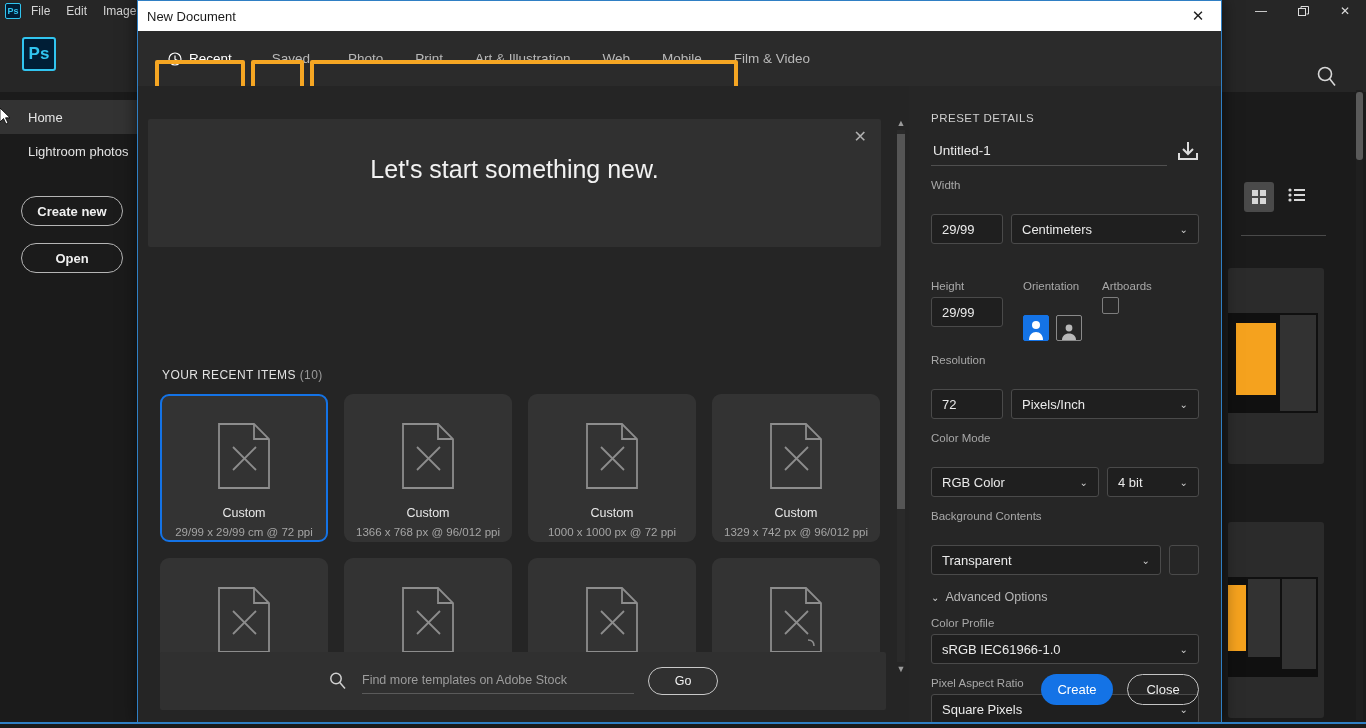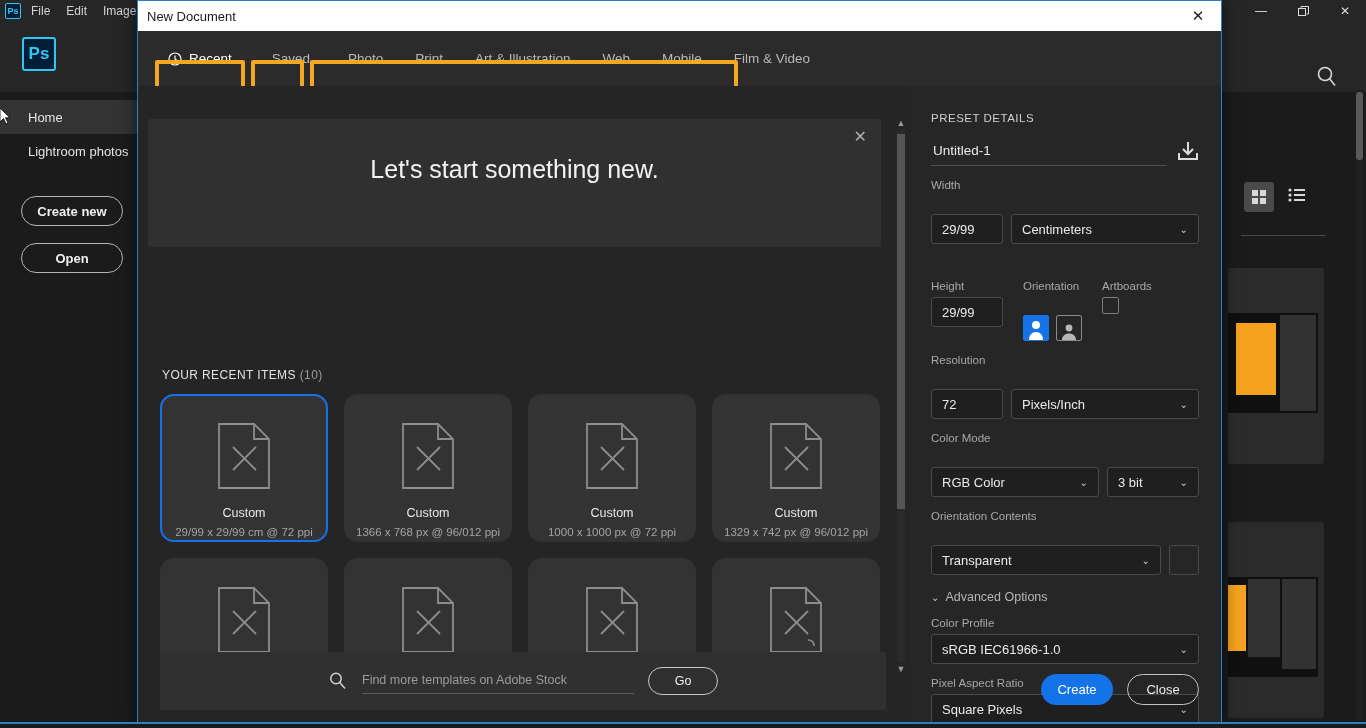--- a/index.html
+++ b/index.html
@@ -101,21 +101,21 @@
   .banner-close { position: absolute; right: 14px; top: 8px; color: #b0b0b0; font-size: 16px; }
   .banner h1 { color: #f2f2f2; font-size: 25px; font-weight: normal; text-align: center; margin-top: 36px; }
   .banner p { color: #c8c8c8; font-size: 13.5px; text-align: center; margin-top: 17px; line-height: 24px; padding: 0 140px; }
   .banner a { color: #5a9fd4; text-decoration: none; }
 
   .recent-title { position: absolute; left: 24px; top: 282px; color: #e2e2e2; font-size: 12px; letter-spacing: .4px; }
   .recent-count { color: #9a9a9a; }
 
   .grid { position: absolute; left: 22px; top: 308px; width: 730px; display: flex; flex-wrap: wrap; gap: 16px; }
   .card {
-    width: 168px; height: 148px; background: #333333; border-radius: 14px;
+    width: 168px; height: 148px; background: #333333; border-radius: 9px;
     border: 2px solid transparent; display: flex; flex-direction: column;
     align-items: center; justify-content: flex-start; padding-top: 26px;
   }
   .card.selected { border-color: #1473e6; }
   .card-name { color: #e8e8e8; font-size: 12.5px; margin-top: 16px; }
   .card-spec { color: #a5a5a5; font-size: 11.5px; margin-top: 6px; }
 
   .stock-bar {
     position: absolute; left: 22px; bottom: 13px; width: 726px; height: 58px;
     background: #303030; border-radius: 2px; display: flex; align-items: center; justify-content: center; gap: 14px;
@@ -485,26 +485,26 @@
           </div>
         </div>
 
         <div class="pp-label">Color Mode</div>
         <div class="row">
           <div class="select" style="flex:1">
             <span>RGB Color</span>
             <span class="chev">⌄</span>
           </div>
           <div class="select" style="width:92px">
-            <span>3 bit</span>
+            <span>4 bit</span>
             <span class="chev">⌄</span>
           </div>
         </div>
 
-        <div class="pp-label">Orientation Contents</div>
+        <div class="pp-label">Background Contents</div>
         <div class="row">
           <div class="select" style="flex:1">
             <span>Transparent</span>
             <span class="chev">⌄</span>
           </div>
           <div class="swatch-box"></div>
         </div>
 
         <div class="adv-toggle">
           <span class="chev">⌄</span>

